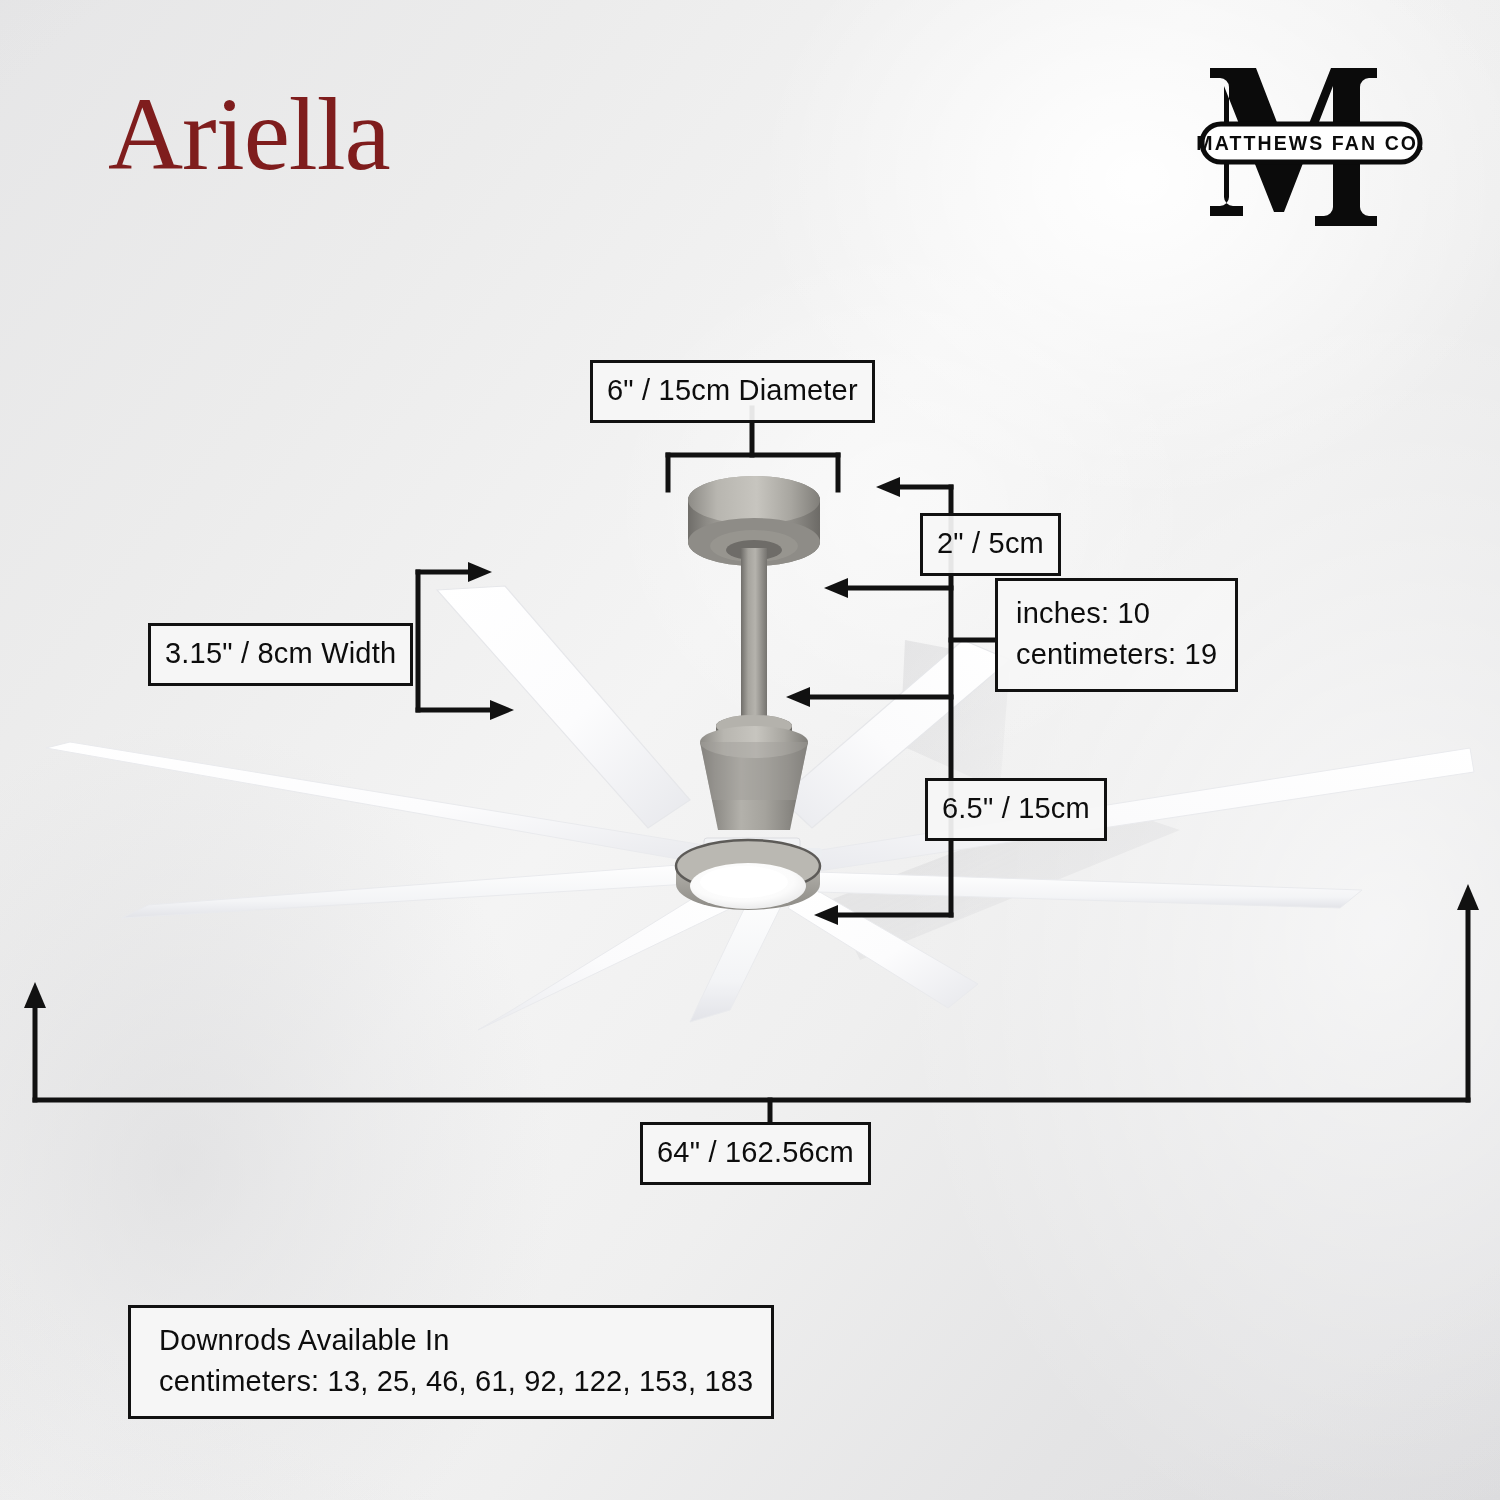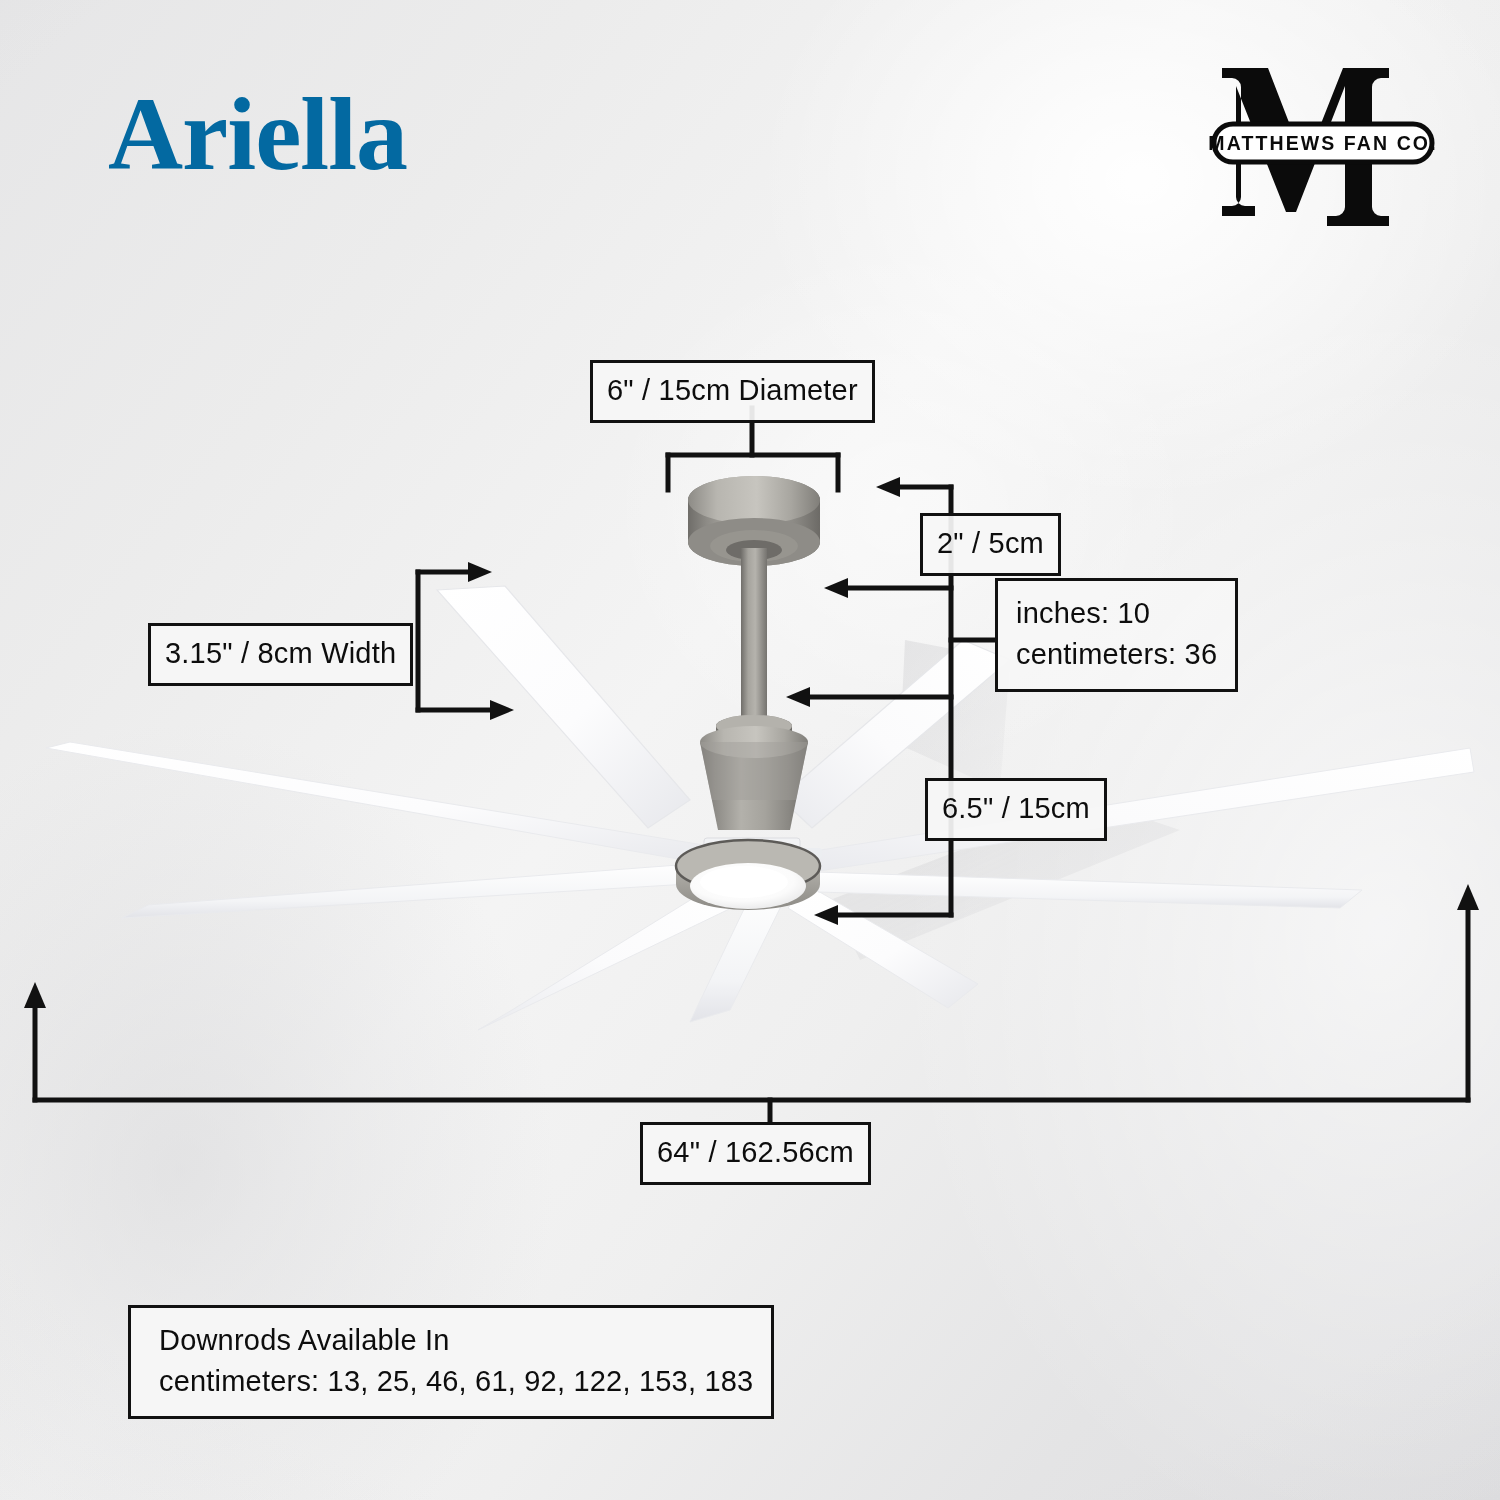--- a/index.html
+++ b/index.html
@@ -23,28 +23,28 @@
   }
   #bg-vignette {
     position: absolute; inset: 0;
     background: radial-gradient(ellipse 130% 110% at 50% 45%, rgba(255,255,255,0) 52%, rgba(190,190,193,0.38) 100%);
   }
 
   
   #title {
     position: absolute; left: 108px; top: 82px;
     font-family: "Liberation Serif", serif;
-    font-weight: 700;
+    font-weight: 400;
     font-size: 104px;
     letter-spacing: -1px;
-    color: #0369a1;
+    color: #7f1d1d;
     line-height: 1;
   }
 
-  #logo { position: absolute; right: 62px; top: 52px; width: 230px; height: 190px; }
+  #logo { position: absolute; right: 74px; top: 52px; width: 230px; height: 190px; }
 
   
   #fan { position: absolute; left: 0; top: 0; width: 1500px; height: 1500px; }
 
   
   #annot { position: absolute; left: 0; top: 0; width: 1500px; height: 1500px; }
 
   .callout {
     position: absolute;
     border: 3px solid #111;
@@ -275,21 +275,21 @@
 <div id="c-diameter" class="callout">
   <span class="ln">6" / 15cm Diameter</span>
 </div>
 
 <div id="c-canopy" class="callout">
   <span class="ln">2" / 5cm</span>
 </div>
 
 <div id="c-box" class="callout multi">
   <span class="ln">inches: 10</span>
-  <span class="ln">centimeters: 36</span>
+  <span class="ln">centimeters: 19</span>
 </div>
 
 <div id="c-width" class="callout">
   <span class="ln">3.15" / 8cm Width</span>
 </div>
 
 <div id="c-drop" class="callout">
   <span class="ln">6.5" / 15cm</span>
 </div>
 

